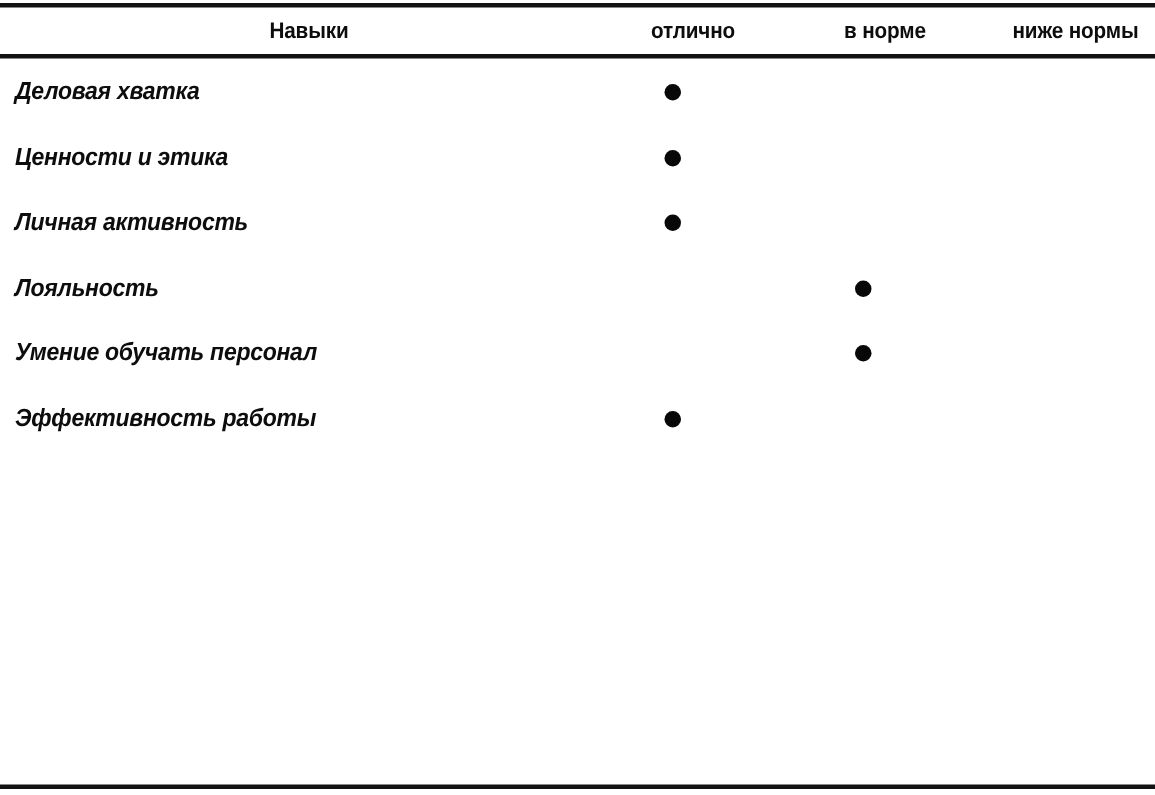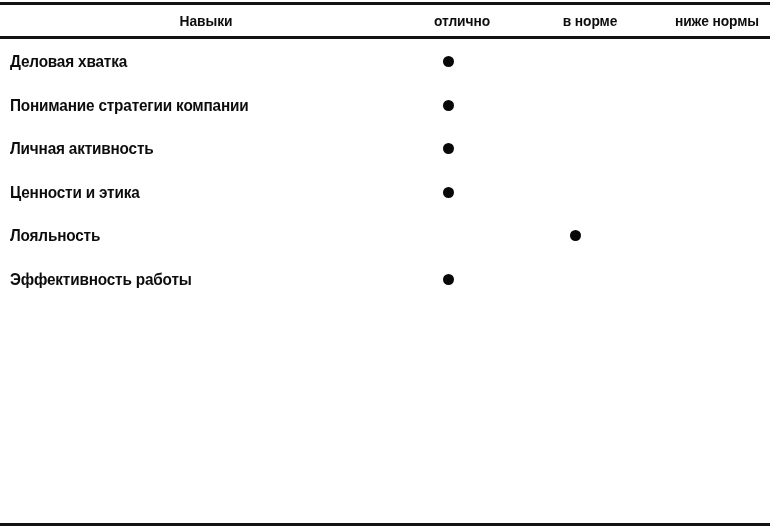--- a/index.html
+++ b/index.html
@@ -63,20 +63,21 @@
   .tbody {
     position: absolute;
     left: 0;
     top: 39px;
     width: 770px;
   }
   .row {
     position: relative;
     height: 43.6px;
     width: 770px;
+    font-style: italic;
   }
   .row-label {
     position: absolute;
     left: 10px;
     top: 11px;
     height: 22px;
     line-height: 22px;
     font-size: 16.5px;
     font-weight: bold;
     letter-spacing: -0.2px;
@@ -122,45 +123,45 @@
   <div class="tbody" id="tbody">
       <div class="row">
         <div class="row-label">Деловая хватка</div>
         <div class="dot-cell dot-c1">
           <span class="dot"></span>
         </div>
         <div class="dot-cell dot-c2"></div>
         <div class="dot-cell dot-c3"></div>
       </div>
       <div class="row">
-        <div class="row-label">Понимание стратегии компании</div>
+        <div class="row-label">Ценности и этика</div>
         <div class="dot-cell dot-c1">
           <span class="dot"></span>
         </div>
         <div class="dot-cell dot-c2"></div>
         <div class="dot-cell dot-c3"></div>
       </div>
       <div class="row">
         <div class="row-label">Личная активность</div>
         <div class="dot-cell dot-c1">
           <span class="dot"></span>
         </div>
         <div class="dot-cell dot-c2"></div>
         <div class="dot-cell dot-c3"></div>
       </div>
       <div class="row">
-        <div class="row-label">Ценности и этика</div>
-        <div class="dot-cell dot-c1">
+        <div class="row-label">Лояльность</div>
+        <div class="dot-cell dot-c1"></div>
+        <div class="dot-cell dot-c2">
           <span class="dot"></span>
         </div>
-        <div class="dot-cell dot-c2"></div>
         <div class="dot-cell dot-c3"></div>
       </div>
       <div class="row">
-        <div class="row-label">Лояльность</div>
+        <div class="row-label">Умение обучать персонал</div>
         <div class="dot-cell dot-c1"></div>
         <div class="dot-cell dot-c2">
           <span class="dot"></span>
         </div>
         <div class="dot-cell dot-c3"></div>
       </div>
       <div class="row">
         <div class="row-label">Эффективность работы</div>
         <div class="dot-cell dot-c1">
           <span class="dot"></span>

